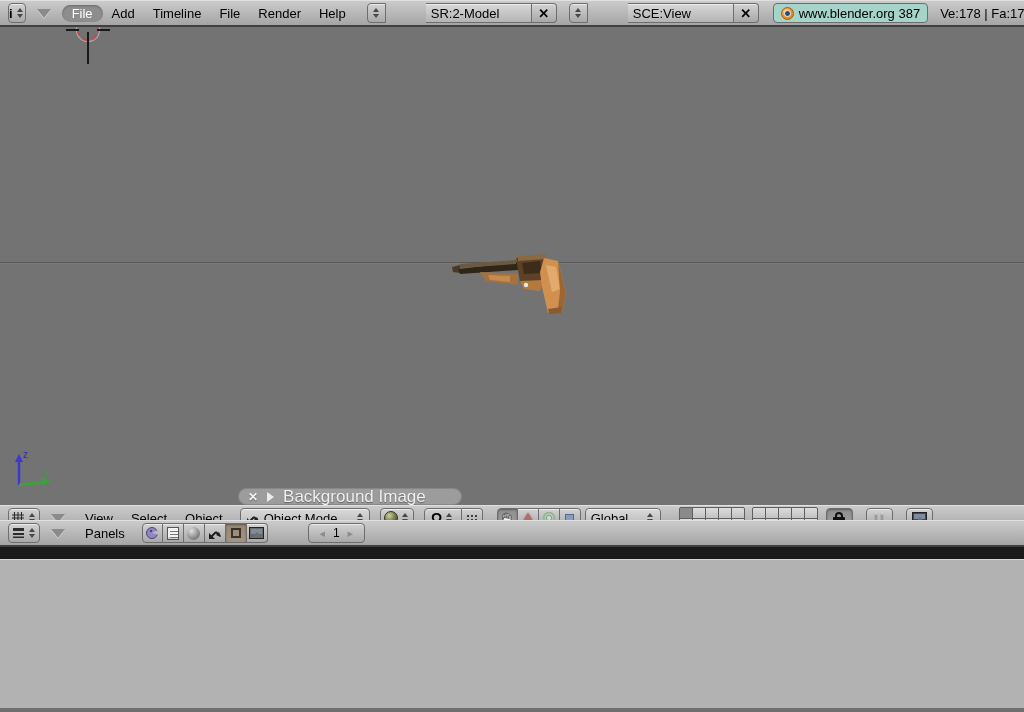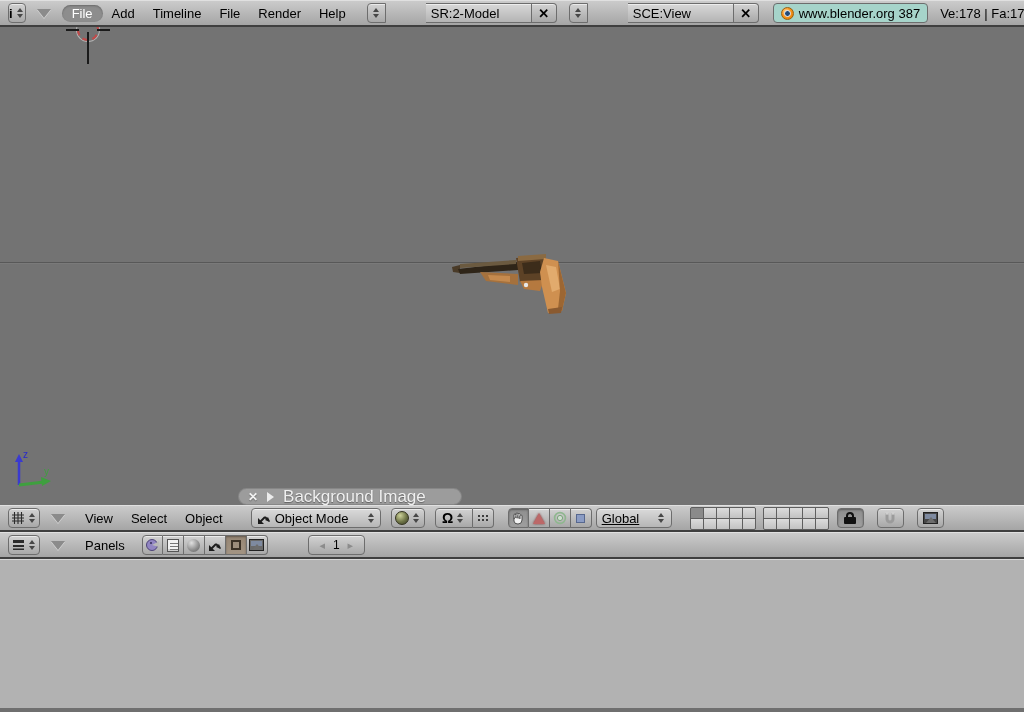--- a/index.html
+++ b/index.html
@@ -72,22 +72,22 @@
     position:absolute; left:238px; bottom:0; width:224px; height:17px;
     background:rgba(160,160,160,.92); border:1px solid rgba(120,120,120,.6);
     border-radius:9px; display:flex; align-items:center; gap:9px; padding:0 9px;
   }
   .bx { color:#f2f2f2; font-weight:bold; font-size:12px; line-height:1; text-shadow:0 1px 1px rgba(0,0,0,.35); }
   .btri { width:0; height:0; border-top:5px solid transparent; border-bottom:5px solid transparent; border-left:7px solid #ececec; }
   .btitle { color:#f0f0f0; font-size:17px; text-shadow:0 1px 1px rgba(0,0,0,.4); }
 
   
   .vph { top:505px; }
-  .bh  { top:532px; }
-  .mode-dd { margin-left:19px; width:130px; padding:0 4px 0 5px; gap:4px; background:linear-gradient(#dadada,#b6b6b6); }
+  .bh  { top:520px; }
+  .mode-dd { margin-left:8px; width:130px; padding:0 4px 0 5px; gap:4px; background:linear-gradient(#dadada,#b6b6b6); }
   .mode-dd .lbl { flex:1; text-align:left; white-space:nowrap; }
   .sm { width:34px; gap:2px; margin-left:10px; }
   .mini { width:21px; }
   .omega { font-weight:bold; font-size:14px; line-height:1; }
   .dots { width:13px; height:10px; background-image:radial-gradient(#3c3c3c 1px, transparent 1.2px); background-size:4px 4px; background-position:1px 1px; }
   .redtri { width:0; height:0; border-left:6px solid transparent; border-right:6px solid transparent; border-bottom:11px solid #bc6868; filter:drop-shadow(0 0 1px #7c3a3a); }
   .bluesq { width:9px; height:9px; background:#8b9cc4; border:1px solid #57688f; }
   .lgrid { display:grid; grid-template-columns:repeat(5,12px); grid-template-rows:repeat(2,10px); border:1px solid #5f5f5f; border-radius:2px; overflow:hidden; background:#5f5f5f; gap:1px; }
   .lay { background:linear-gradient(#dcdcdc,#c2c2c2); }
   .lay.on { background:#8a8a8a; }

